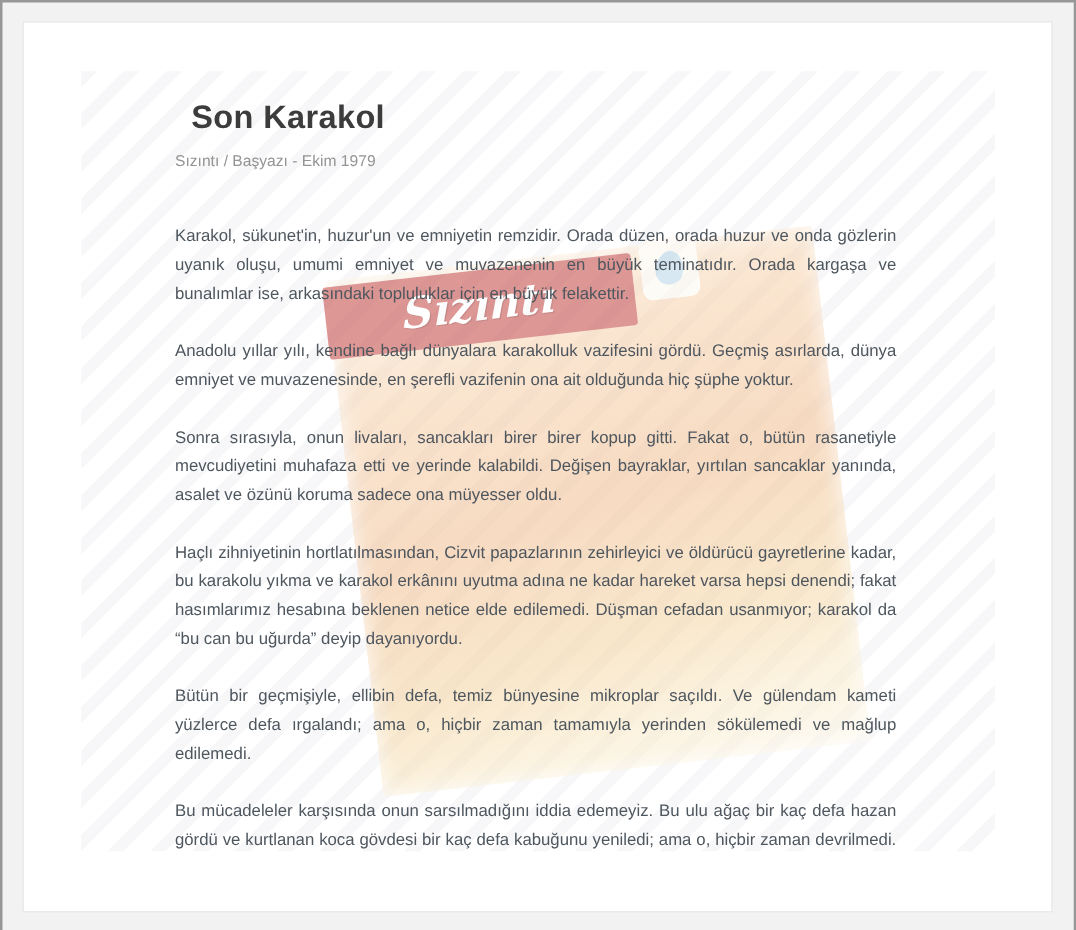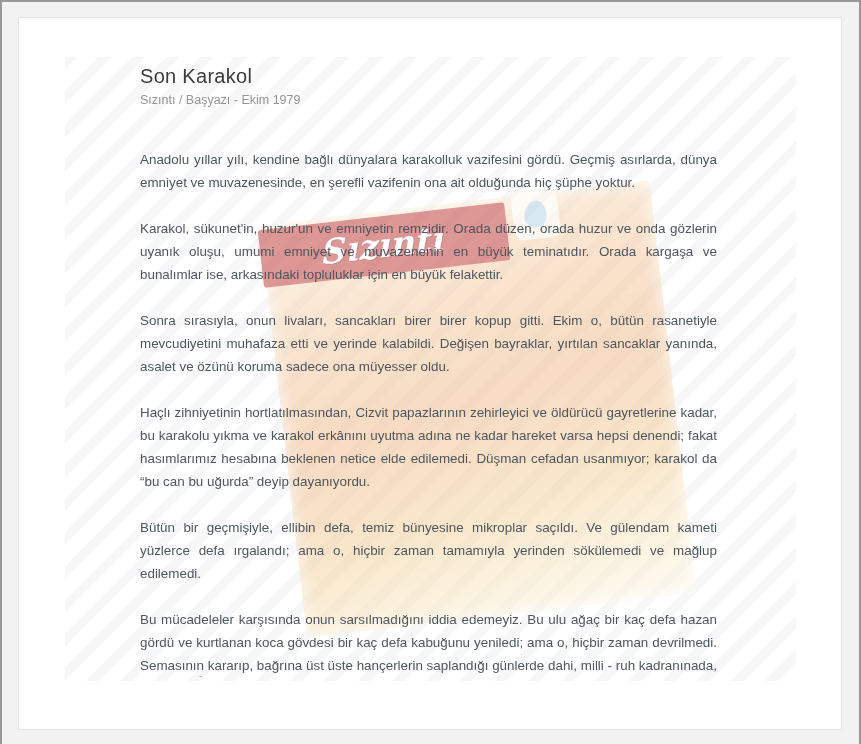--- a/index.html
+++ b/index.html
@@ -78,23 +78,23 @@
     transform: rotate(12deg);
   }
   
   .article {
     position: absolute;
     left: 75px; top: 8px;
     width: 577px;
     z-index: 2;
   }
   .title {
-    margin: 0;
-    font-size: 20px;
-    font-weight: normal;
+    margin: 13px;
+    font-size: 26px;
+    font-weight: bold;
     letter-spacing: 0.3px;
     color: #3c3c3c;
   }
   .subtitle {
     margin: 5px 0 0 0;
     font-size: 12.5px;
     color: #949494;
   }
   .body-text {
     margin-top: 41px;
@@ -125,23 +125,23 @@
       <div class="cover-badge">
         <span class="drop"></span>
       </div>
     </div>
 
     <div class="article">
       <h1 class="title">Son Karakol</h1>
       <div class="subtitle">Sızıntı / Başyazı - Ekim 1979</div>
 
       <div class="body-text">
+        <p>Karakol, sükunet'in, huzur'un ve emniyetin remzidir. Orada düzen, orada huzur ve onda gözlerin uyanık oluşu, umumi emniyet ve muvazenenin en büyük teminatıdır. Orada kargaşa ve bunalımlar ise, arkasındaki topluluklar için en büyük felakettir.</p>
         <p>Anadolu yıllar yılı, kendine bağlı dünyalara karakolluk vazifesini gördü. Geçmiş asırlarda, dünya emniyet ve muvazenesinde, en şerefli vazifenin ona ait olduğunda hiç şüphe yoktur.</p>
-        <p>Karakol, sükunet'in, huzur'un ve emniyetin remzidir. Orada düzen, orada huzur ve onda gözlerin uyanık oluşu, umumi emniyet ve muvazenenin en büyük teminatıdır. Orada kargaşa ve bunalımlar ise, arkasındaki topluluklar için en büyük felakettir.</p>
-        <p>Sonra sırasıyla, onun livaları, sancakları birer birer kopup gitti. Ekim o, bütün rasanetiyle mevcudiyetini muhafaza etti ve yerinde kalabildi. Değişen bayraklar, yırtılan sancaklar yanında, asalet ve özünü koruma sadece ona müyesser oldu.</p>
+        <p>Sonra sırasıyla, onun livaları, sancakları birer birer kopup gitti. Fakat o, bütün rasanetiyle mevcudiyetini muhafaza etti ve yerinde kalabildi. Değişen bayraklar, yırtılan sancaklar yanında, asalet ve özünü koruma sadece ona müyesser oldu.</p>
         <p>Haçlı zihniyetinin hortlatılmasından, Cizvit papazlarının zehirleyici ve öldürücü gayretlerine kadar, bu karakolu yıkma ve karakol erkânını uyutma adına ne kadar hareket varsa hepsi denendi; fakat hasımlarımız hesabına beklenen netice elde edilemedi. Düşman cefadan usanmıyor; karakol da “bu can bu uğurda” deyip dayanıyordu.</p>
         <p>Bütün bir geçmişiyle, ellibin defa, temiz bünyesine mikroplar saçıldı. Ve gülendam kameti yüzlerce defa ırgalandı; ama o, hiçbir zaman tamamıyla yerinden sökülemedi ve mağlup edilemedi.</p>
         <p>Bu mücadeleler karşısında onun sarsılmadığını iddia edemeyiz. Bu ulu ağaç bir kaç defa hazan gördü ve kurtlanan koca gövdesi bir kaç defa kabuğunu yeniledi; ama o, hiçbir zaman devrilmedi. Semasının kararıp, bağrına üst üste hançerlerin saplandığı günlerde dahi, milli - ruh kadranınada, kendine ait zaman anlayışı ve onu gösteren rakamlar daima duru ve seçkin olarak okunabiliyordu.</p>
       </div>
     </div>
 
     <span class="trailing-mark">-</span>
   </div>
 </div>
 

